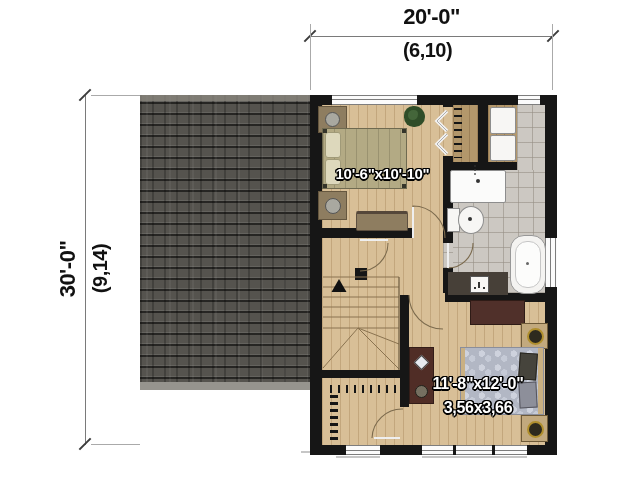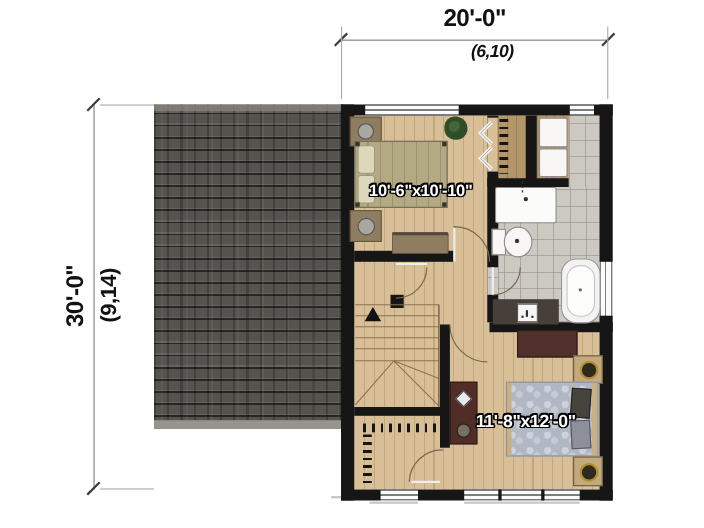--- a/index.html
+++ b/index.html
@@ -40,21 +40,21 @@
 <body>
 
 <div class="canvas">
 
   <div class="dimtext" style="left:320px;top:4px;width:223px;font-size:22px;">20'-0"</div>
   <div class="dimline" style="left:310px;top:36px;width:243px;height:1px;"></div>
   <div class="tick" style="left:302px;top:35px;"></div>
   <div class="tick" style="left:545px;top:35px;"></div>
   <div class="extline" style="left:310px;top:24px;width:1px;height:66px;"></div>
   <div class="extline" style="left:552px;top:24px;width:1px;height:66px;"></div>
-  <div class="dimtext" style="left:336px;top:39px;width:223px;font-size:16px;font-style:italic;">(6,10)</div>
+  <div class="dimtext" style="left:316px;top:39px;width:223px;font-size:20px;">(6,10)</div>
 
   <div class="dimtext" style="left:18px;top:256px;width:100px;font-size:22px;transform:rotate(-90deg);">30'-0"</div>
   <div class="dimtext" style="left:50px;top:257px;width:100px;font-size:20px;transform:rotate(-90deg);">(9,14)</div>
   <div class="dimline" style="left:85px;top:95px;width:1px;height:350px;"></div>
   <div class="tick" style="left:77px;top:94px;"></div>
   <div class="tick" style="left:77px;top:443px;"></div>
   <div class="extline" style="left:91px;top:95px;width:49px;height:1px;"></div>
   <div class="extline" style="left:91px;top:444px;width:49px;height:1px;"></div>
 
   <div class="roof" style="left:140px;top:95px;width:172px;height:295px;">
@@ -185,15 +185,16 @@
         <path d="M137 16 L127 26 L137 36 M137 39 L127 49 L137 59" stroke="#9a9a9a" stroke-width="0.8" fill="none"></path>
       </g>
       <path d="M165 70 V80" stroke="#333" stroke-width="1.2" stroke-dasharray="2 2" fill="none"></path>
     </svg>
 
     <div class="label" style="left:12px;top:68px;width:121px;font-size:15px;line-height:21px;">
       <div>10'-6"x10'-10"</div>
     </div>
     <div class="label" style="left:99px;top:277px;width:138px;font-size:16px;line-height:24px;">
       <div>11'-8"x12'-0"</div>
+      <div>3,56x3,66</div>
     </div>
   </div>
 </div>
 
 </body></html>

